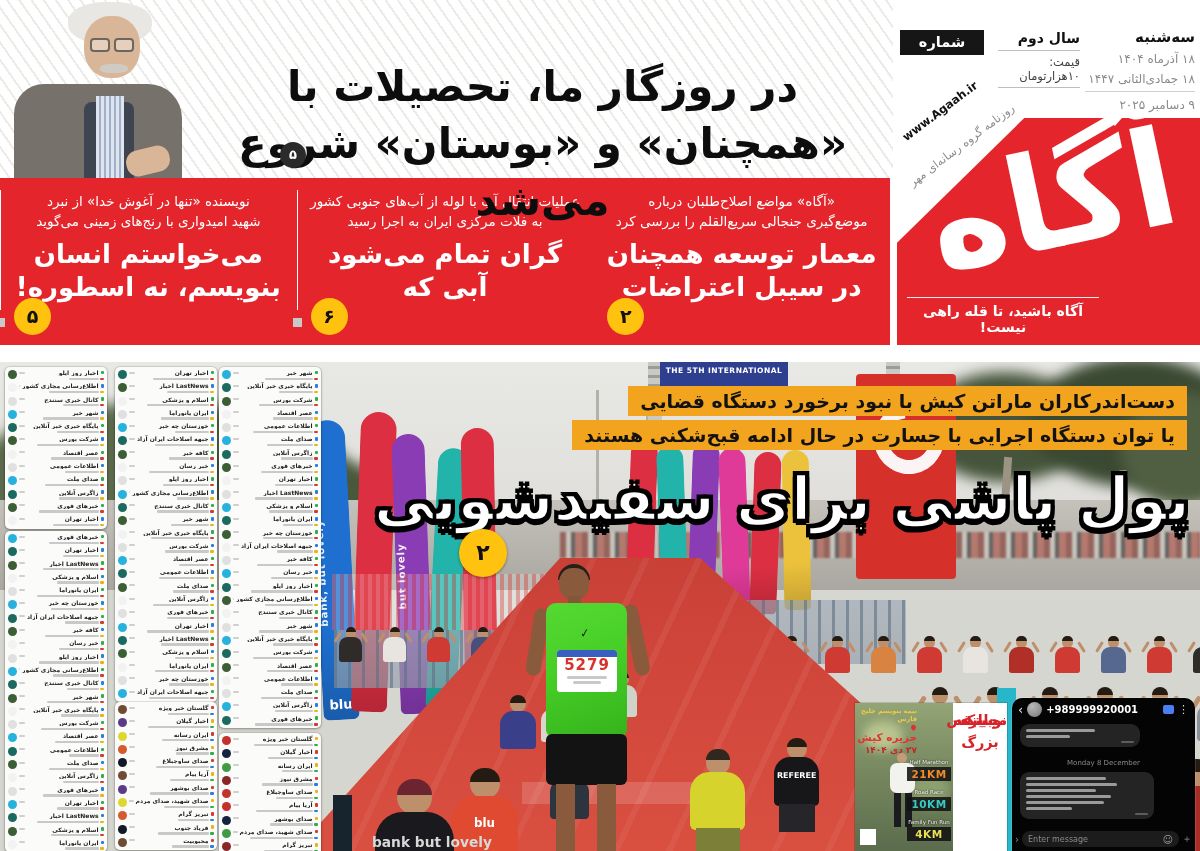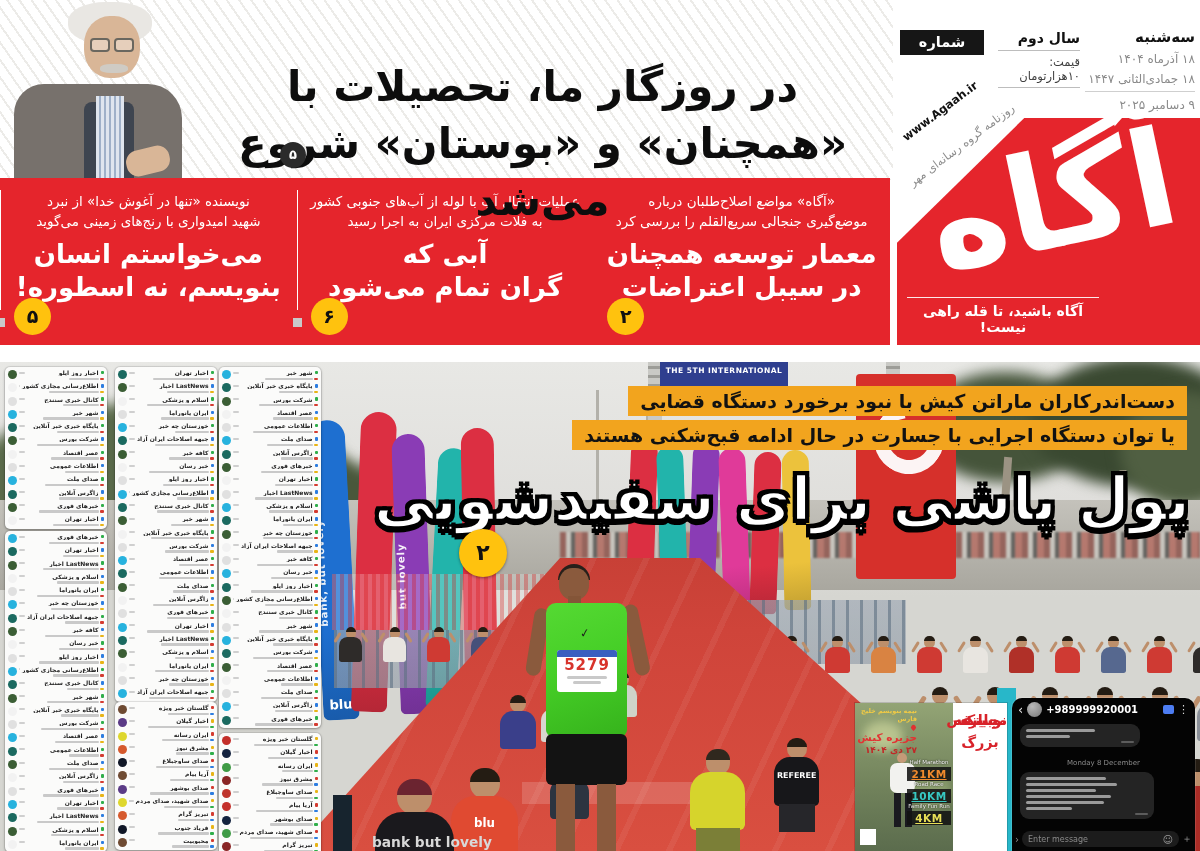--- a/index.html
+++ b/index.html
@@ -146,21 +146,21 @@
     line-height:22px;direction:rtl;}
   #pkick{left:2px;top:4px;width:60px;color:#f0ca45;font-size:6.5px;font-weight:bold;text-align:right;
     direction:rtl;line-height:8px;}
   #ppin{left:56px;top:22px;width:5px;height:5px;background:#e03131;border-radius:50% 50% 50% 0;transform:rotate(-45deg);}
   #ploc{left:2px;top:28px;width:60px;color:#e23333;font-weight:bold;font-size:10.5px;text-align:right;direction:rtl;}
   #pdate{left:2px;top:42px;width:60px;color:#c22626;font-weight:bold;font-size:9px;text-align:right;direction:rtl;}
   .pwdiv{background:#c59a78;}
   #pev{left:52px;top:56px;width:44px;text-align:center;}
   #pev .lab{position:static;color:#f4f4f2;font-size:5.5px;line-height:7px;text-shadow:0 0 2px #000;}
   #pev .box{position:static;display:block;background:rgba(18,18,18,.88);font-weight:bold;font-size:10.5px;
-    padding:1px 2px;margin:1px 0 0;letter-spacing:.5px;text-decoration:underline;}
+    padding:1px 2px;margin:1px 0 8px;letter-spacing:.5px;}
   #pqr{left:5px;top:126px;width:16px;height:16px;background:#fff;
     background-image:repeating-linear-gradient(0deg,#222 0 2px,transparent 2px 4px),
       repeating-linear-gradient(90deg,#222 0 2px,transparent 2px 5px);background-blend-mode:lighten;}
 
   
   #chat{position:absolute;left:1012px;top:698px;width:183px;height:153px;background:#040404;z-index:33;
     border-radius:10px 10px 0 0;box-shadow:0 0 0 1px rgba(255,255,255,.12);overflow:hidden;}
   #chat-header{display:flex;align-items:center;gap:4px;padding:4px 6px 2px;}
   #chat .chev{color:#e8e8e8;font-size:13px;line-height:14px;}
   #chat .cav{width:15px;height:15px;border-radius:50%;background:radial-gradient(circle at 35% 30%,#b9b9b9,#777);flex:none;}
@@ -228,22 +228,22 @@
           <div class="bpg">۲</div>
         </div>
         <div class="bcol">
           <div class="divline"></div>
           <div class="divsq"></div>
           <div class="bk">
             <div>عملیات انتقال آب با لوله از آب‌های جنوبی کشور</div>
             <div>به فلات مرکزی ایران به اجرا رسید</div>
           </div>
           <div class="bt">
+            <div>گران تمام می‌شود</div>
             <div>آبی که</div>
-            <div>گران تمام می‌شود</div>
           </div>
           <div class="bpg">۶</div>
         </div>
         <div class="bcol">
           <div class="divline"></div>
           <div class="divsq"></div>
           <div class="bk">
             <div>نویسنده «تنها در آغوش خدا» از نبرد</div>
             <div>شهید امیدواری با رنج‌های زمینی می‌گوید</div>
           </div>

